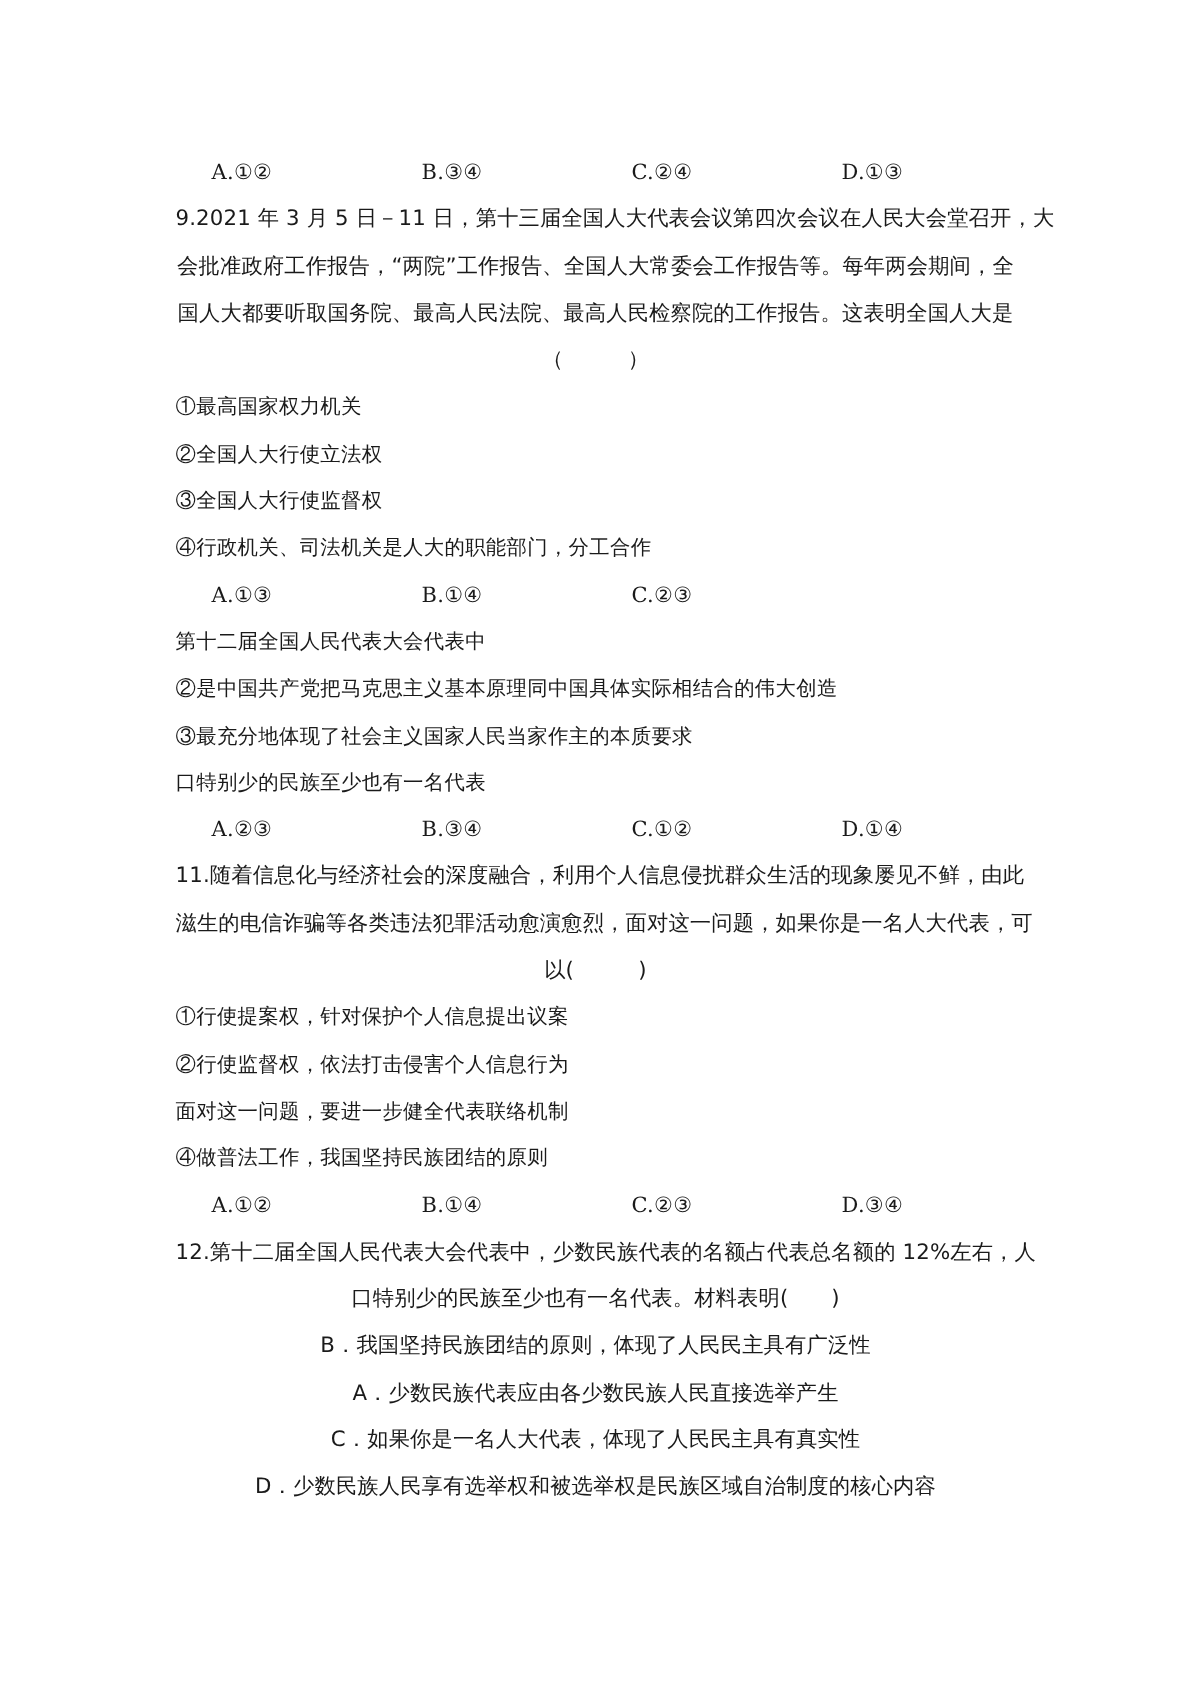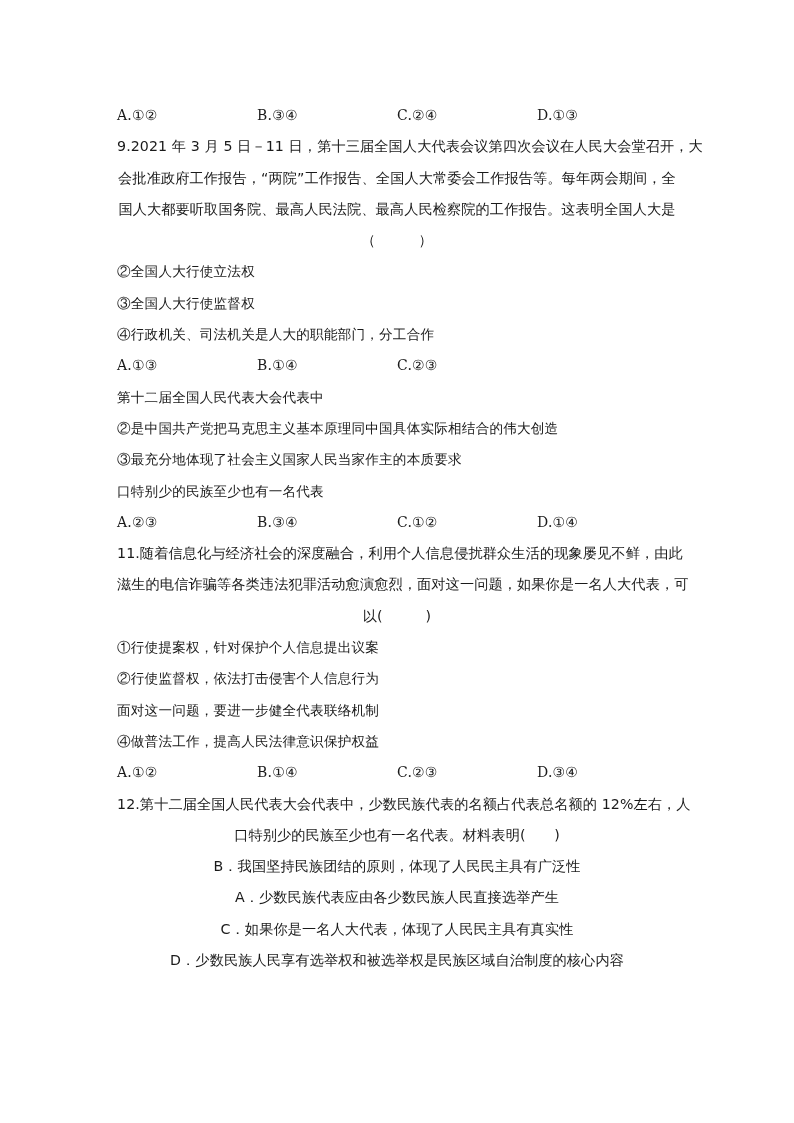--- a/index.html
+++ b/index.html
@@ -1,41 +1,42 @@
 <!DOCTYPE html>
 <html><head>
   <meta charset="utf-8">
   <style>
     html, body { margin: 0; padding: 0; background: #ffffff; }
     body { width: 794px; height: 1123px; position: relative; overflow: hidden;
       font-family: "DejaVu Serif", "Liberation Serif", serif; color: #1a1a1a; }
     .page { position: absolute; left: 117px; top: 100px; width: 560px; }
     .line { height: 31.3px; line-height: 31.3px; font-size: 14px; white-space: nowrap; letter-spacing: 0.2px; }
     .q-stem { font-family: "DejaVu Sans", "Liberation Sans", sans-serif; font-size: 14.2px; letter-spacing: 0.1px; text-align: center; }
-    .opts { display: flex; }
+    .opts { display: flex; margin-left: 24px; }
     .opts .opt { width: 140px; flex: 0 0 140px; }
     .stmt { font-size: 13.6px; }
   </style>
 </head>
 <body>
 
 <div class="page">
 
   <div class="line opts">
     <span class="opt">A.①②</span>
     <span class="opt">B.③④</span>
     <span class="opt">C.②④</span>
     <span class="opt">D.①③</span>
   </div>
 
   <div>
     <div class="line q-stem">9.2021 年 3 月 5 日－11 日，第十三届全国人大代表会议第四次会议在人民大会堂召开，大</div>
     <div class="line q-stem">会批准政府工作报告，“两院”工作报告、全国人大常委会工作报告等。每年两会期间，全</div>
     <div class="line q-stem">国人大都要听取国务院、最高人民法院、最高人民检察院的工作报告。这表明全国人大是</div>
     <div class="line q-stem">（　　　）</div>
+    <div class="line stmt">①最高国家权力机关</div>
     <div class="line stmt">②全国人大行使立法权</div>
     <div class="line stmt">③全国人大行使监督权</div>
     <div class="line stmt">④行政机关、司法机关是人大的职能部门，分工合作</div>
     <div class="line opts">
       <span class="opt">A.①③</span>
       <span class="opt">B.①④</span>
       <span class="opt">C.②③</span>
     </div>
   </div>
 
@@ -52,21 +53,21 @@
     </div>
   </div>
 
   <div>
     <div class="line q-stem">11.随着信息化与经济社会的深度融合，利用个人信息侵扰群众生活的现象屡见不鲜，由此</div>
     <div class="line q-stem">滋生的电信诈骗等各类违法犯罪活动愈演愈烈，面对这一问题，如果你是一名人大代表，可</div>
     <div class="line q-stem">以(　　　)</div>
     <div class="line stmt">①行使提案权，针对保护个人信息提出议案</div>
     <div class="line stmt">②行使监督权，依法打击侵害个人信息行为</div>
     <div class="line stmt">面对这一问题，要进一步健全代表联络机制</div>
-    <div class="line stmt">④做普法工作，提高人民法律意识保护权益</div>
+    <div class="line stmt">④做普法工作，我国坚持民族团结的原则</div>
     <div class="line opts">
       <span class="opt">A.①②</span>
       <span class="opt">B.①④</span>
       <span class="opt">C.②③</span>
       <span class="opt">D.③④</span>
     </div>
   </div>
 
   <div>
     <div class="line q-stem">12.第十二届全国人民代表大会代表中，少数民族代表的名额占代表总名额的 12%左右，人</div>

